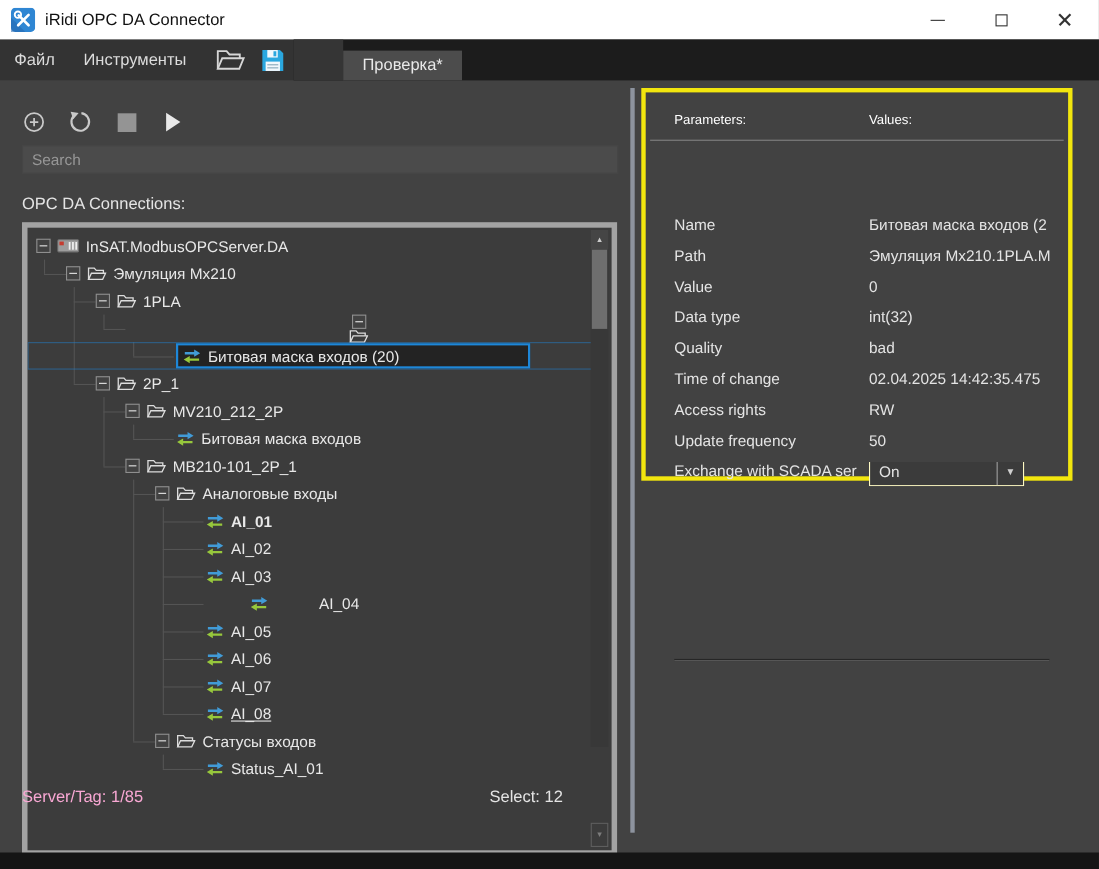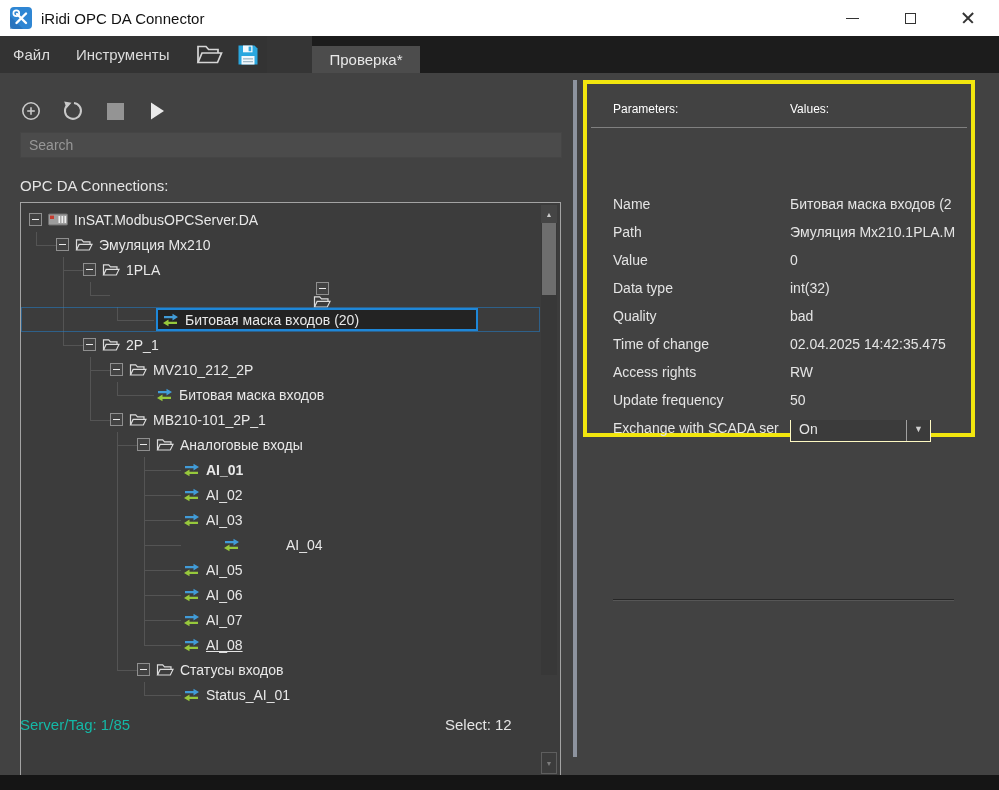--- a/index.html
+++ b/index.html
@@ -36,21 +36,21 @@
   .toolbar { position:absolute; left:20px; top:98px; height:26px; display:flex; align-items:center; gap:20px; }
   .tool-btn { width:22px; height:22px; display:flex; align-items:center; justify-content:center; }
   .stop-sq { width:17px; height:17px; background:#949494; }
   .search-input { position:absolute; left:20px; top:132px; width:542px; height:26px; background:#4b4b4b;
                   border:1px solid #454545; color:#ddd; font-size:14px; padding:0 8px;
                   font-family:"Liberation Sans",sans-serif; }
   .search-input::placeholder { color:#979797; }
   .tree-caption { position:absolute; left:20px; top:177px; font-size:15px; color:#e4e4e4; }
 
   .tree { position:absolute; left:20px; top:202px; width:541px; height:576px; background:#3c3c3c;
-          border:1px solid #a3a3a3; overflow:hidden; padding-top:4px; }
+          border:5px solid #a3a3a3; overflow:hidden; padding-top:4px; }
   .guide { position:absolute; background:#545454; }
   .trow { position:relative; height:25px; display:flex; align-items:center; width:519px; }
   .expander { flex:0 0 13px; width:13px; height:13px; border:1px solid #8f8f8f; background:#424242;
               position:relative; margin-right:6px; }
   .expander::after { content:""; position:absolute; left:2px; top:5px; width:7px; height:1px; background:#e8e8e8; }
   .exp-spacer { flex:0 0 19px; }
   .t-icon { flex:0 0 auto; display:flex; align-items:center; margin-right:6px; }
   .t-label { font-size:14px; color:#e8e8e8; white-space:nowrap; }
   .trow.selected::before { content:""; position:absolute; left:0; top:0; right:0; bottom:0;
               border:1px solid rgba(35,125,200,0.55); pointer-events:none; }
@@ -58,21 +58,21 @@
              border:2px solid var(--accent,#1e87d8); background:#232323; }
   .sel-box .t-icon { margin-right:6px; }
 
   .scrollbar { position:absolute; right:3px; top:2px; width:16px; height:470px; background:#383838; }
   .sb-up { position:absolute; left:0; top:0; width:16px; height:18px; background:#454545; color:#cbcbcb;
            font-size:7px; display:flex; align-items:center; justify-content:center; }
   .sb-thumb { position:absolute; left:1px; top:18px; width:14px; height:72px; background:#6e6e6e; }
   .sb-corner { position:absolute; right:3px; bottom:3px; width:16px; height:22px; border:1px solid #5e5e5e;
                color:#7c7c7c; font-size:7px; display:flex; align-items:center; justify-content:center; }
 
-  .status-left { position:absolute; left:20px; top:716px; font-size:15px; color:#14b8a6; }
+  .status-left { position:absolute; left:20px; top:716px; font-size:15px; color:#f9a8d4; }
   .status-right { position:absolute; left:445px; top:716px; font-size:15px; color:#e4e4e4; }
 
   
   .splitter { position:absolute; left:573px; top:80px; width:4px; height:677px; background:#8d939e; }
 
   
   .yellow-box { position:absolute; left:583px; top:80px; width:392px; height:357px;
                 border:4px solid var(--hl,#f2e60e); }
   .p-header { position:absolute; top:18px; font-size:12px; color:#ffffff; }
   .p-header.h1 { left:26px; } .p-header.h2 { left:203px; }

